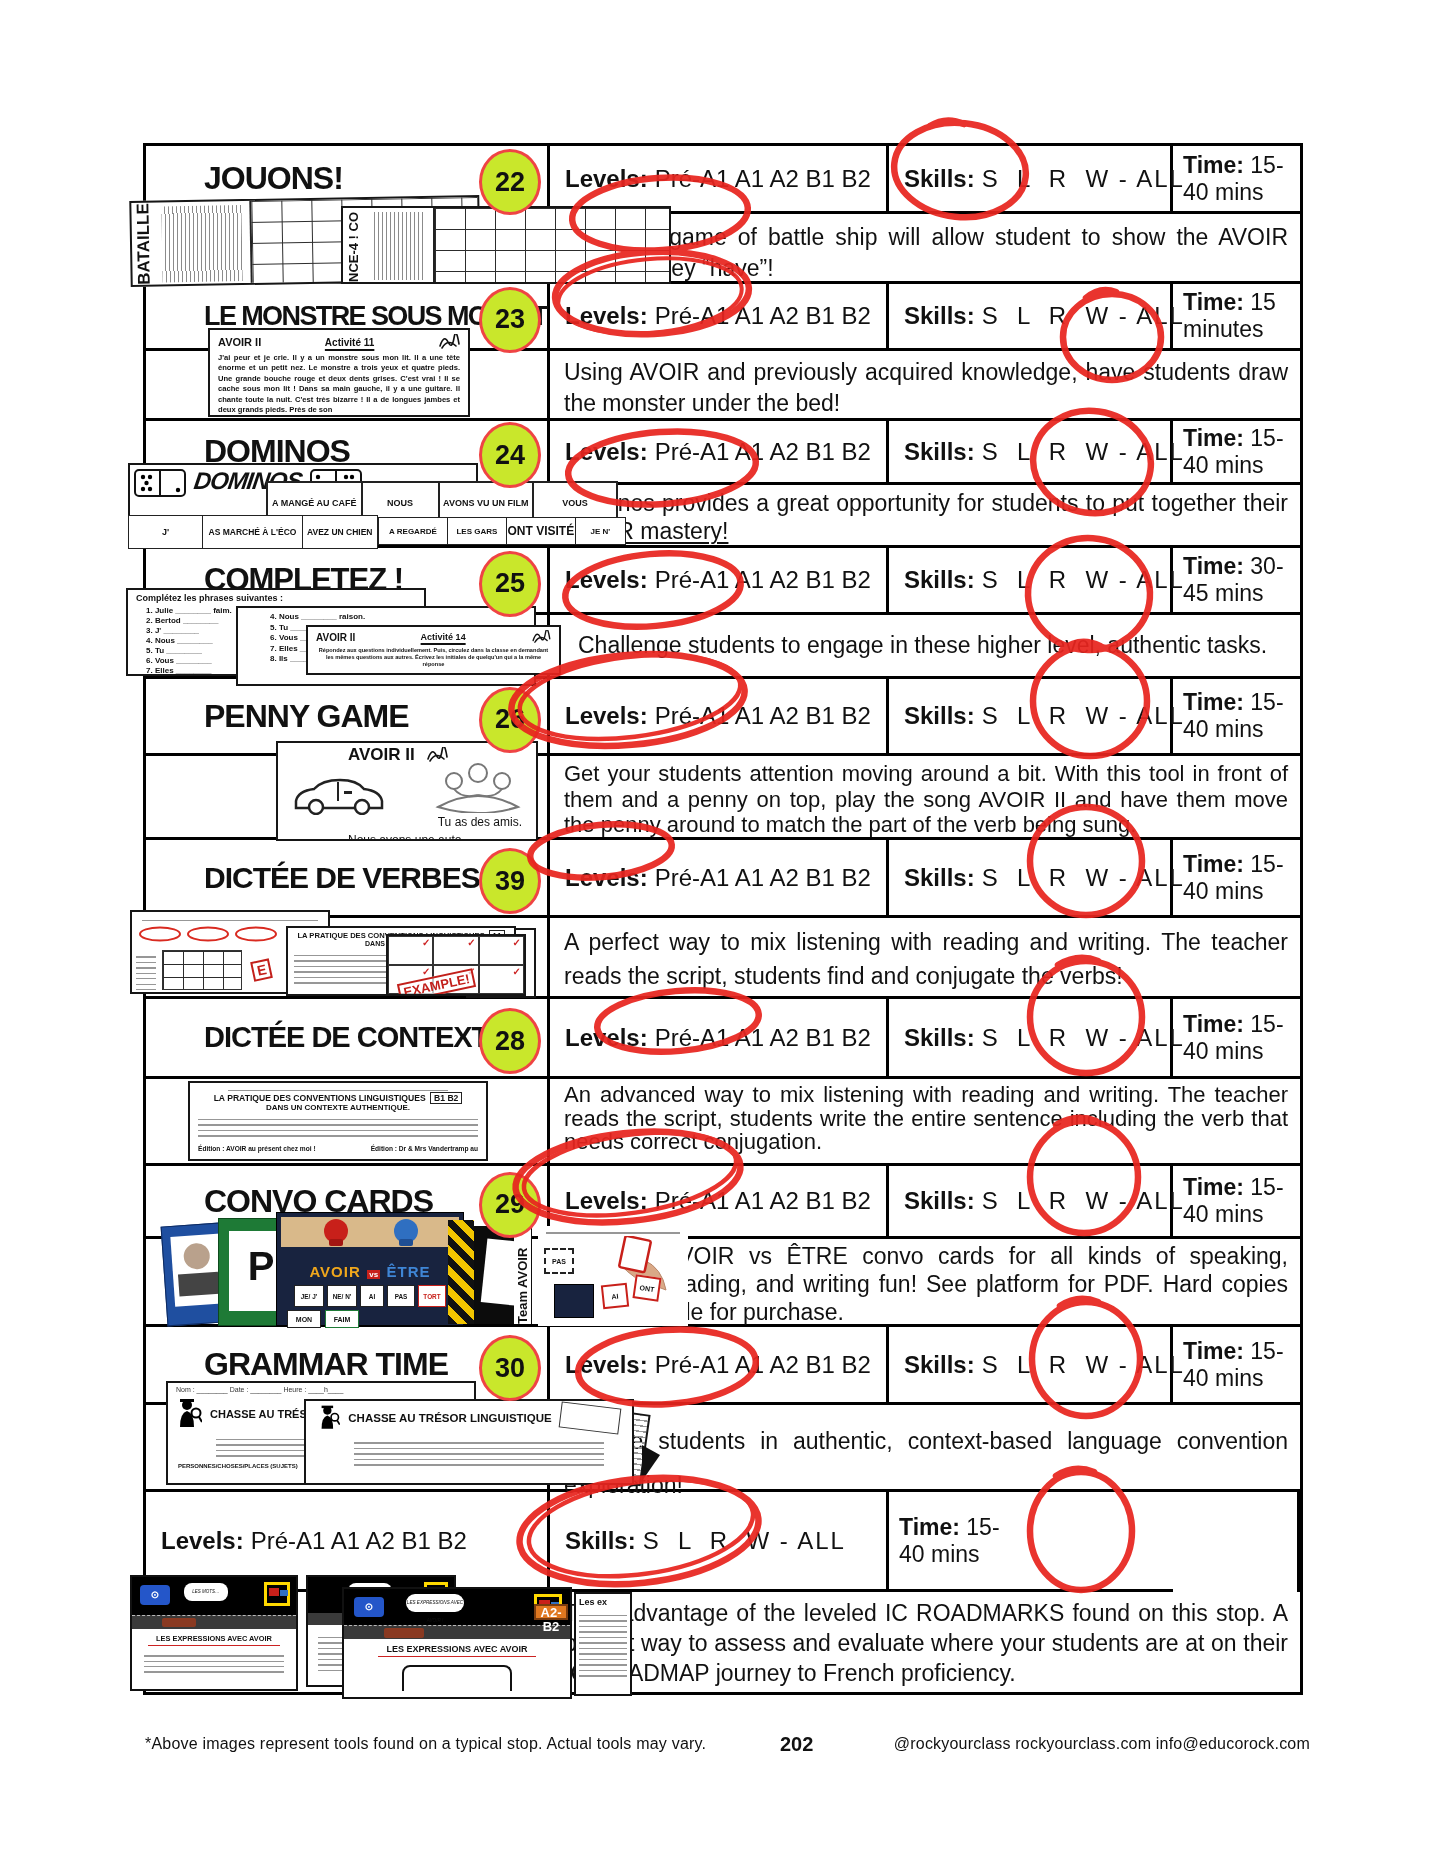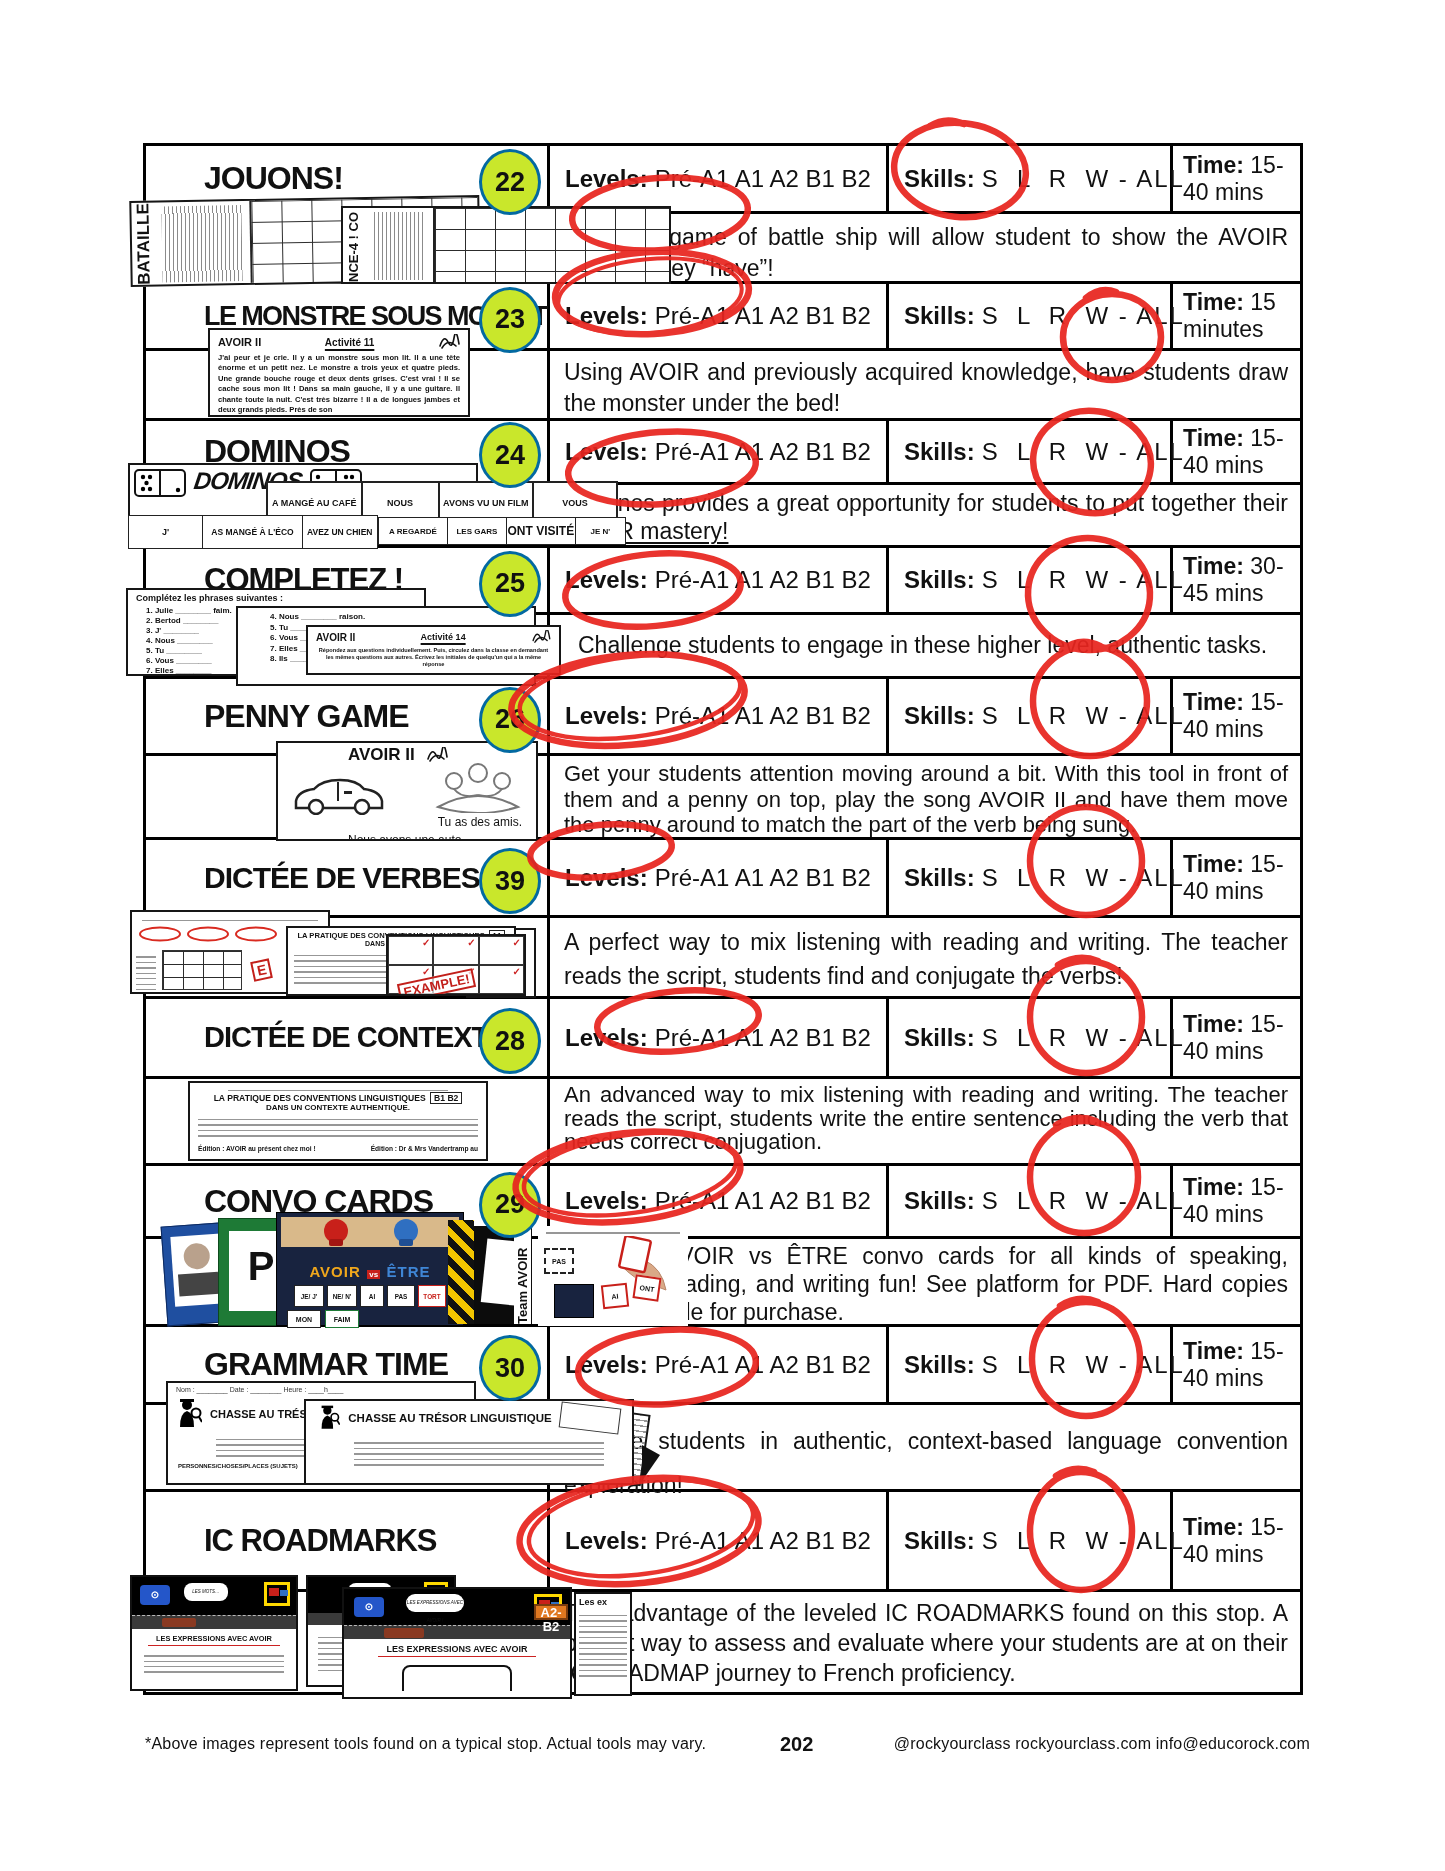--- a/index.html
+++ b/index.html
@@ -13,21 +13,21 @@
   .cell{position:relative;padding-left:44px;}
   .c-title,.c-lv,.c-sk{border-right:3px solid #000;}
   .c-title,.c-lv,.c-sk,.c-tm{border-bottom:3px solid #000;}
   .c-thumb{border-right:3px solid #000;}
   .c-desc{grid-column:2/5;}
 
   .c-title{display:flex;align-items:center;}
   .ttl{font-weight:800;font-size:32px;letter-spacing:-1px;padding-left:14px;white-space:nowrap;z-index:2;}
   .ttl.tight{font-size:27px;letter-spacing:-1.6px;}
   .badge{position:absolute;left:333px;top:calc((var(--hh) - 66px)/2 + 2px);width:62px;height:66px;border-radius:50%;
-         background:var(--badge);border:3px solid #0369a1;display:flex;align-items:center;justify-content:center;
+         background:var(--badge);border:3px solid #ef4444;display:flex;align-items:center;justify-content:center;
          font-weight:800;font-size:27px;z-index:6;}
   .c-lv,.c-sk{display:flex;align-items:center;font-size:24px;padding-left:15px;white-space:nowrap;}
   .lbl{font-weight:800;}
   .val{margin-left:7px;}
   .sk-val{margin-left:7px;white-space:pre;letter-spacing:2px;}
   .c-tm{display:flex;flex-direction:column;justify-content:center;font-size:23px;line-height:27px;padding-left:10px;}
   .c-tm .lbl{font-weight:800;display:inline;}
   .c-desc{display:flex;flex-direction:column;justify-content:flex-start;padding:var(--dpt,6px) 12px 0 14px;}
   .c-desc.vcenter{justify-content:center;padding-top:0;}
   .c-desc p{margin:0;font-size:var(--dfs,23px);line-height:var(--dlh,31px);text-align:justify;}
@@ -176,21 +176,21 @@
           </svg>
       </div>
       <div style="position:absolute;left:120px;top:60px;width:352px;height:44px;display:flex;background:#fff;border:1.5px solid #222;">
         <div class="wordcell" style="width:27%;font-size:9px;">A MANGÉ AU CAFÉ</div>
         <div class="wordcell" style="width:22%;font-size:9px;">NOUS</div>
         <div class="wordcell" style="width:27%;font-size:9px;">AVONS VU UN FILM</div>
         <div class="wordcell" style="width:24%;font-size:9px;">VOUS</div>
       </div>
       <div style="position:absolute;left:-18px;top:94px;width:250px;height:34px;display:flex;background:#fff;border:1.5px solid #222;">
         <div class="wordcell" style="width:30%;font-size:9px;border:none;border-right:1.5px solid #222;">J'</div>
-        <div class="wordcell" style="width:40%;font-size:8.5px;border:none;border-right:1.5px solid #222;">AS MANGÉ À L'ÉCO</div>
+        <div class="wordcell" style="width:40%;font-size:8.5px;border:none;border-right:1.5px solid #222;">AS MARCHÉ À L'ÉCO</div>
         <div class="wordcell" style="width:30%;font-size:8.5px;border:none;">AVEZ UN CHIEN</div>
       </div>
       <div style="position:absolute;left:232px;top:96px;width:248px;height:28px;display:flex;background:#fff;border:1.5px solid #222;">
         <div class="wordcell" style="width:28%;font-size:8px;border:none;border-right:1.5px solid #222;">A REGARDÉ</div>
         <div class="wordcell" style="width:24%;font-size:8px;border:none;border-right:1.5px solid #222;">LES GARS</div>
         <div class="wordcell" style="width:28%;font-size:12px;border:none;border-right:1.5px solid #222;">ONT VISITÉ</div>
         <div class="wordcell" style="width:20%;font-size:8px;border:none;">JE N'</div>
       </div>
     </div>
   </section>
@@ -531,23 +531,20 @@
           <div style="width:60px;height:26px;border:1.5px solid #333;transform:rotate(7deg);background:#fff;"></div>
         </div>
         <div class="glines" style="height:30px;margin:6px 20px 0 40px;"></div>
       </div>
       <div class="sheet glines" style="left:420px;top:82px;width:80px;height:72px;transform:rotate(8deg);z-index:0;"></div>
       <div style="position:absolute;left:496px;top:118px;width:0;height:0;border-left:18px solid #111;border-top:10px solid transparent;border-bottom:26px solid transparent;z-index:0;"></div>
     </div>
   </section>
 
   <section class="block" style="--hh:100px;--dh:100px">
-    <div class="cell c-title">
-      <div class="ttl" style="font-size:31px;">IC ROADMARKS</div>
-    </div>
     <div class="cell c-lv">
       <span class="lbl">Levels:</span>
       <span class="val">Pré-A1 A1 A2 B1 B2</span>
     </div>
     <div class="cell c-sk">
       <span class="lbl">Skills:</span>
       <span class="sk-val">S  L  R  W - ALL</span>
     </div>
     <div class="cell c-tm">
       <div><span class="lbl">Time:</span>

